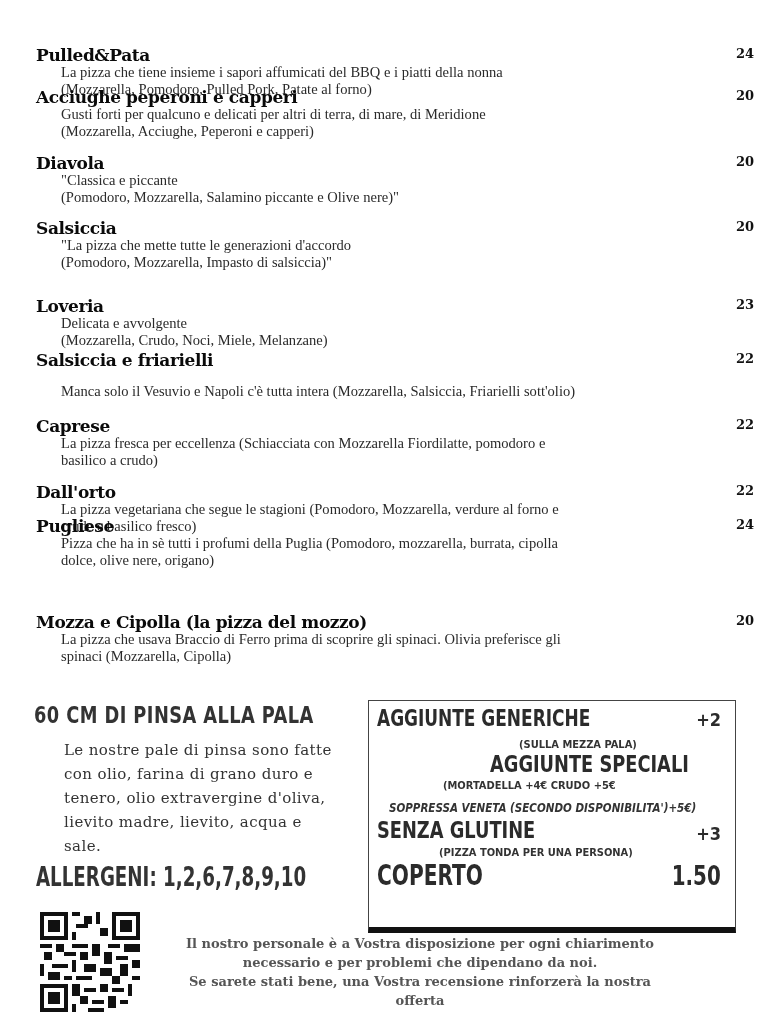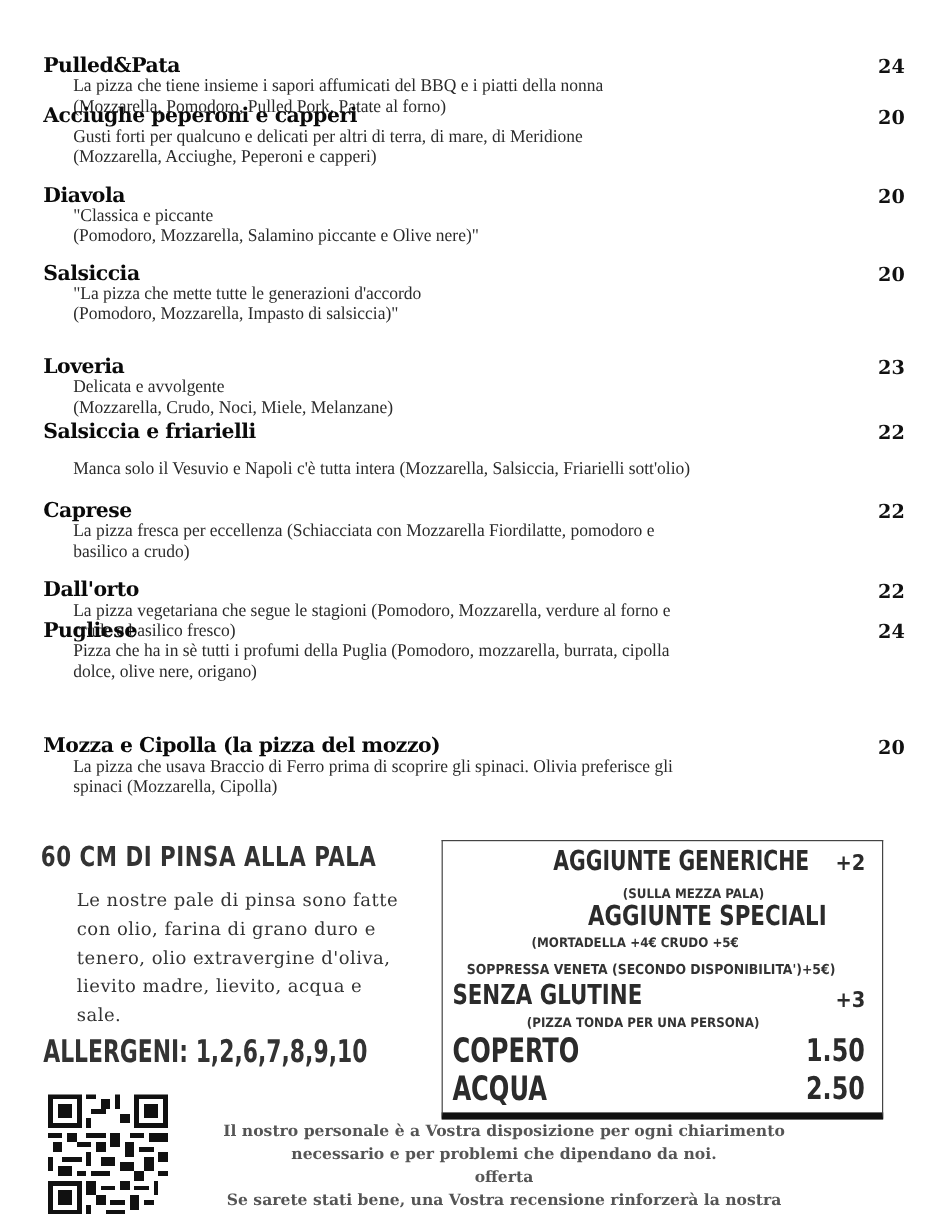--- a/index.html
+++ b/index.html
@@ -7,21 +7,21 @@
     width:772px; height:1024px; background:#ffffff; position:relative; overflow:hidden;
     font-family: "Liberation Serif", "DejaVu Serif", serif; color:#111;
   }
   .item { position:absolute; left:36px; width:700px; }
   .item-name {
     font-family: "DejaVu Serif", serif; font-weight:bold; font-size:17px;
     line-height:18px; color:#0a0a0a; letter-spacing:-0.4px;
   }
   .item-price {
     position:absolute; left:660px; top:0; width:58px; text-align:right;
-    font-family: "DejaVu Serif", serif; font-weight:bold; font-size:16px; color:#111;
+    font-family: "DejaVu Serif", serif; font-weight:bold; font-size:13px; color:#111;
   }
   .item-desc {
     font-family: "Liberation Serif", serif; font-size:15px; line-height:16.5px;
     color:#2a2a2a; margin-left:25px; width:640px; transform:scaleX(0.97); transform-origin:left;
   }
   .item-desc.gap { margin-top:14px; }
   .pinsa-title {
     position:absolute; left:34px; top:702px; width:300px;
     font-family:"DejaVu Sans Condensed","DejaVu Sans",sans-serif; font-weight:bold;
     font-size:23px; color:#333; letter-spacing:0.5px; transform:scaleX(0.86); transform-origin:left;
@@ -130,42 +130,38 @@
   <div class="item-price">20</div>
   <div class="item-desc" style="white-space:pre-line">La pizza che usava Braccio di Ferro prima di scoprire gli spinaci. Olivia preferisce gli
 spinaci (Mozzarella, Cipolla)</div>
 </div>
 
 <div class="pinsa-title">60 CM DI PINSA ALLA PALA</div>
 <div class="pinsa-desc">Le nostre pale di pinsa sono fatte con olio, farina di grano duro e tenero, olio extravergine d'oliva, lievito madre, lievito, acqua e sale.</div>
 <div class="allergeni">ALLERGENI: 1,2,6,7,8,9,10</div>
 
 <div class="box">
-  <div class="row" style="top:4px;text-align:right;">
+  <div class="row" style="top:4px;">
     <span class="lbl" style="font-size:23px; transform:scaleX(0.82);">AGGIUNTE GENERICHE</span>
     <span class="val" style="font-size:18px; top:4px;">+2</span>
   </div>
   <div class="sub" style="top:37px; left:150px; right:auto;">(SULLA MEZZA PALA)</div>
   <div class="row" style="top:50px; left:4px;text-align:right;">
     <span class="lbl" style="font-size:23px; transform:scaleX(0.86);">AGGIUNTE SPECIALI</span>
   </div>
   <div class="sub" style="top:78px; left:74px; right:auto;">(MORTADELLA +4€ CRUDO +5€</div>
-  <div class="sub" style="top:100px; left:20px; right:auto; font-size:11.5px;">SOPPRESSA VENETA (SECONDO DISPONIBILITA')+5€)</div>
+  <div class="sub" style="top:100px; left:20px; right:auto; font-size:11.5px;font-style:italic;">SOPPRESSA VENETA (SECONDO DISPONIBILITA')+5€)</div>
   <div class="row" style="top:116px;">
     <span class="lbl" style="font-size:23px; transform:scaleX(0.86);">SENZA GLUTINE</span>
     <span class="val" style="font-size:18px; top:6px;">+3</span>
   </div>
   <div class="sub" style="top:145px; left:70px; right:auto;">(PIZZA TONDA PER UNA PERSONA)</div>
   <div class="row" style="top:158px;">
     <span class="lbl" style="font-size:28px; transform:scaleX(0.8);">COPERTO</span>
     <span class="val" style="font-size:26px; top:2px; transform:scaleX(0.85); transform-origin:right;">1.50</span>
-  </div>
-  <div class="row" style="top:190px;">
-    <span class="lbl" style="font-size:28px; transform:scaleX(0.8);">ACQUA</span>
-    <span class="val" style="font-size:26px; top:2px; transform:scaleX(0.85); transform-origin:right;">2.50</span>
   </div>
 </div>
 
 <div class="qr">
   <svg width="100" height="100" viewBox="0 0 25 25" shape-rendering="crispEdges">
     <rect width="25" height="25" fill="#fff"></rect>
     <g fill="#111">
       <rect x="0" y="0" width="7" height="7"></rect>
         <rect x="1" y="1" width="5" height="5" fill="#fff"></rect>
         <rect x="2" y="2" width="3" height="3"></rect>
@@ -215,15 +211,15 @@
         <rect x="20" y="22" width="2" height="1"></rect>
         <rect x="8" y="23" width="1" height="2"></rect>
         <rect x="12" y="24" width="4" height="1"></rect>
     </g>
   </svg>
 </div>
 
 <div class="footer">
   <div>Il nostro personale è a Vostra disposizione per ogni chiarimento</div>
   <div>necessario e per problemi che dipendano da noi.</div>
+  <div>Se sarete stati bene, una Vostra recensione rinforzerà la nostra</div>
   <div>offerta</div>
-  <div>Se sarete stati bene, una Vostra recensione rinforzerà la nostra</div>
 </div>
 
 </body></html>

